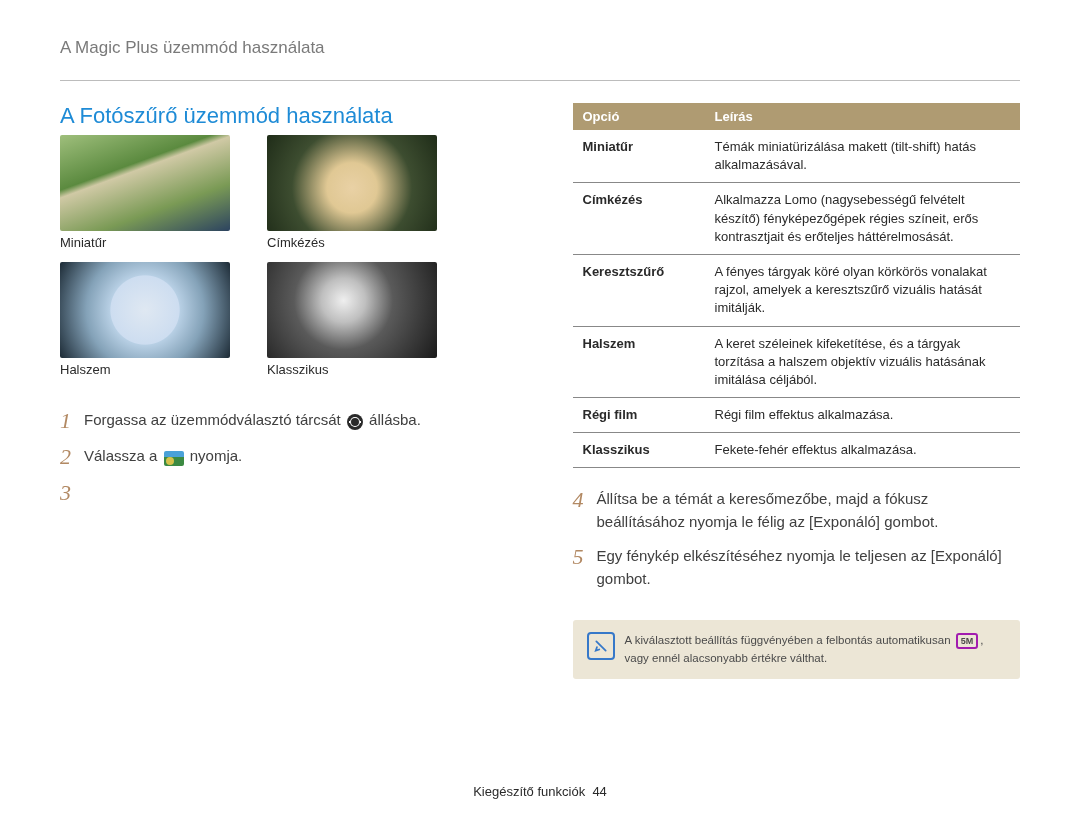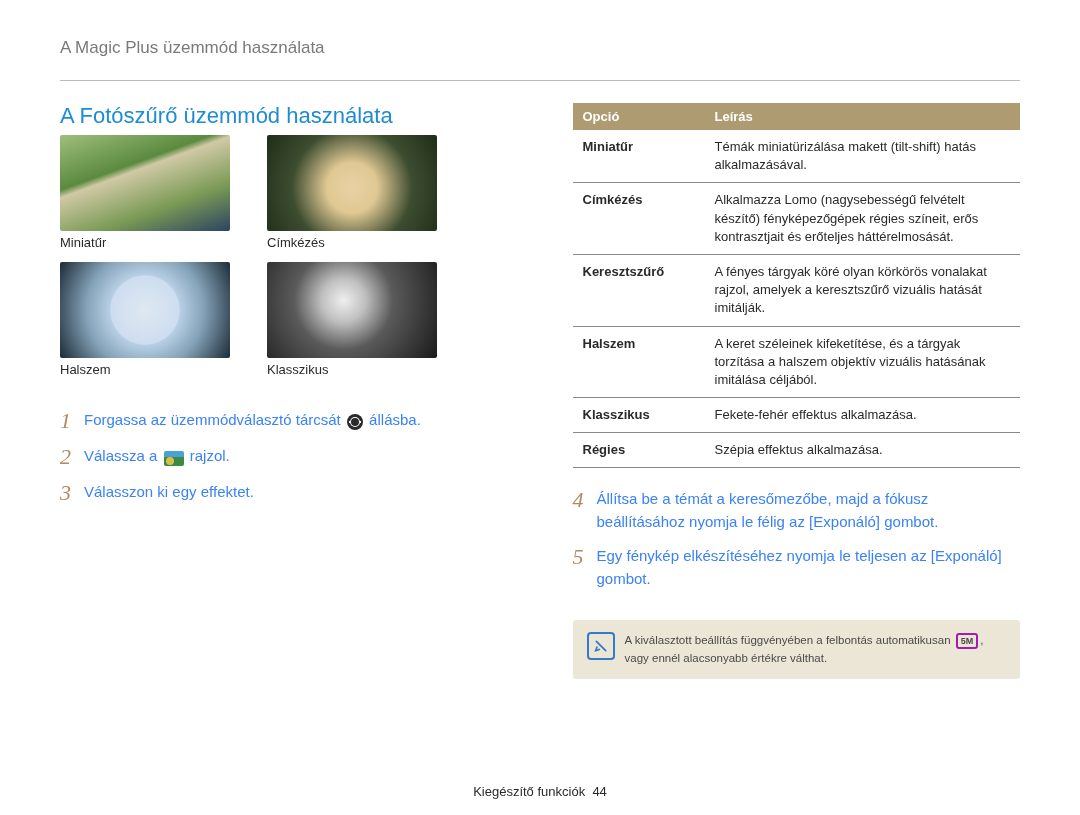--- a/index.html
+++ b/index.html
@@ -20,21 +20,21 @@
   }
   .thumb-label{font-size:13px;color:#2a2a2a;margin-top:4px;}
   
   .thumb.miniatur{background:linear-gradient(160deg,#9fbf7c 0%,#5b8a3f 35%,#d0c9a5 40%,#7a9a55 70%,#2c4360 100%);}
   .thumb.cimkezes{background:radial-gradient(circle at 50% 55%,#e9d1a5 0%,#e0c894 25%,#3d4d30 60%,#1f2c18 100%);}
   .thumb.halszem{background:radial-gradient(circle at 50% 50%,#dfe8f2 0%,#cdddf0 35%,#b7cfe4 36%,#84a2b8 60%,#1c2a35 100%);}
   .thumb.klasszikus{background:radial-gradient(circle at 45% 40%,#efefef 0%,#bfbfbf 20%,#5a5a5a 45%,#1a1a1a 100%);}
   .steps{margin-top:32px;}
   .step{display:flex;align-items:flex-start;margin-bottom:12px;font-size:15px;line-height:1.5;}
   .step-num{font-family:Georgia,'Times New Roman',serif;font-style:italic;color:#b28963;font-size:22px;width:24px;flex:0 0 24px;line-height:1.1;}
-  .step-text{flex:1;color:#3b82f6;}
+  .step-text{flex:1;color:#404040;}
   .step-text b{font-weight:400;}
   .inline-icon{display:inline-flex;vertical-align:middle;}
   .dial-icon{
     display:inline-block;width:16px;height:16px;border-radius:50%;background:#2a2a2a;
     position:relative;margin:0 2px -2px 2px;
   }
   .dial-icon::after{content:"";position:absolute;inset:3px;border-radius:50%;background:#2a2a2a;
     box-shadow:0 0 0 1px #fff inset;}
   .dial-icon .spoke{position:absolute;top:7px;left:2px;width:12px;height:2px;background:#fff;}
   .pic-icon{
@@ -106,26 +106,25 @@
                   <span class="spoke"></span>
                 </span>
               </span><span> állásba.</span>
           </div>
         </div>
         <div class="step">
           <div class="step-num">2</div>
           <div class="step-text">
             <span>Válassza a </span><span class="inline-icon">
                 <span class="pic-icon"></span>
-              </span><span> rajzol.</span>
+              </span><span> nyomja.</span>
           </div>
         </div>
         <div class="step">
           <div class="step-num">3</div>
-          <div class="step-text">Válasszon ki egy effektet.</div>
         </div>
       </div>
     </div>
 
     <div class="col">
       <table class="opts">
         <thead>
           <tr>
             <th>Opció</th>
             <th>Leírás</th>
@@ -142,26 +141,26 @@
             </tr>
           <tr>
               <td class="optname">Keresztszűrő</td>
               <td>A fényes tárgyak köré olyan körkörös vonalakat rajzol, amelyek a keresztszűrő vizuális hatását imitálják.</td>
             </tr>
           <tr>
               <td class="optname">Halszem</td>
               <td>A keret széleinek kifeketítése, és a tárgyak torzítása a halszem objektív vizuális hatásának imitálása céljából.</td>
             </tr>
           <tr>
+              <td class="optname">Régi film</td>
+              <td>Régi film effektus alkalmazása.</td>
+            </tr>
+          <tr>
               <td class="optname">Klasszikus</td>
               <td>Fekete-fehér effektus alkalmazása.</td>
-            </tr>
-          <tr>
-              <td class="optname">Régies</td>
-              <td>Szépia effektus alkalmazása.</td>
             </tr>
         </tbody>
       </table>
 
       <div class="steps" style="margin-top:20px;">
         <div class="step">
           <div class="step-num">4</div>
           <div class="step-text">
             <span>Állítsa be a témát a keresőmezőbe, majd a fókusz beállításához nyomja le félig az [</span><b>Exponáló</b><span>] gombot.</span>
           </div>

